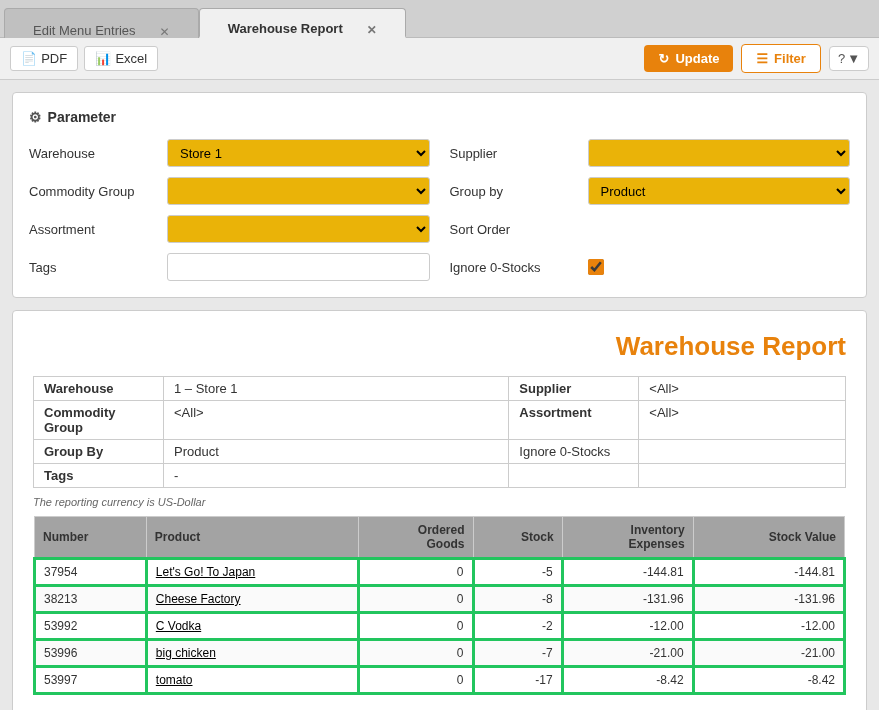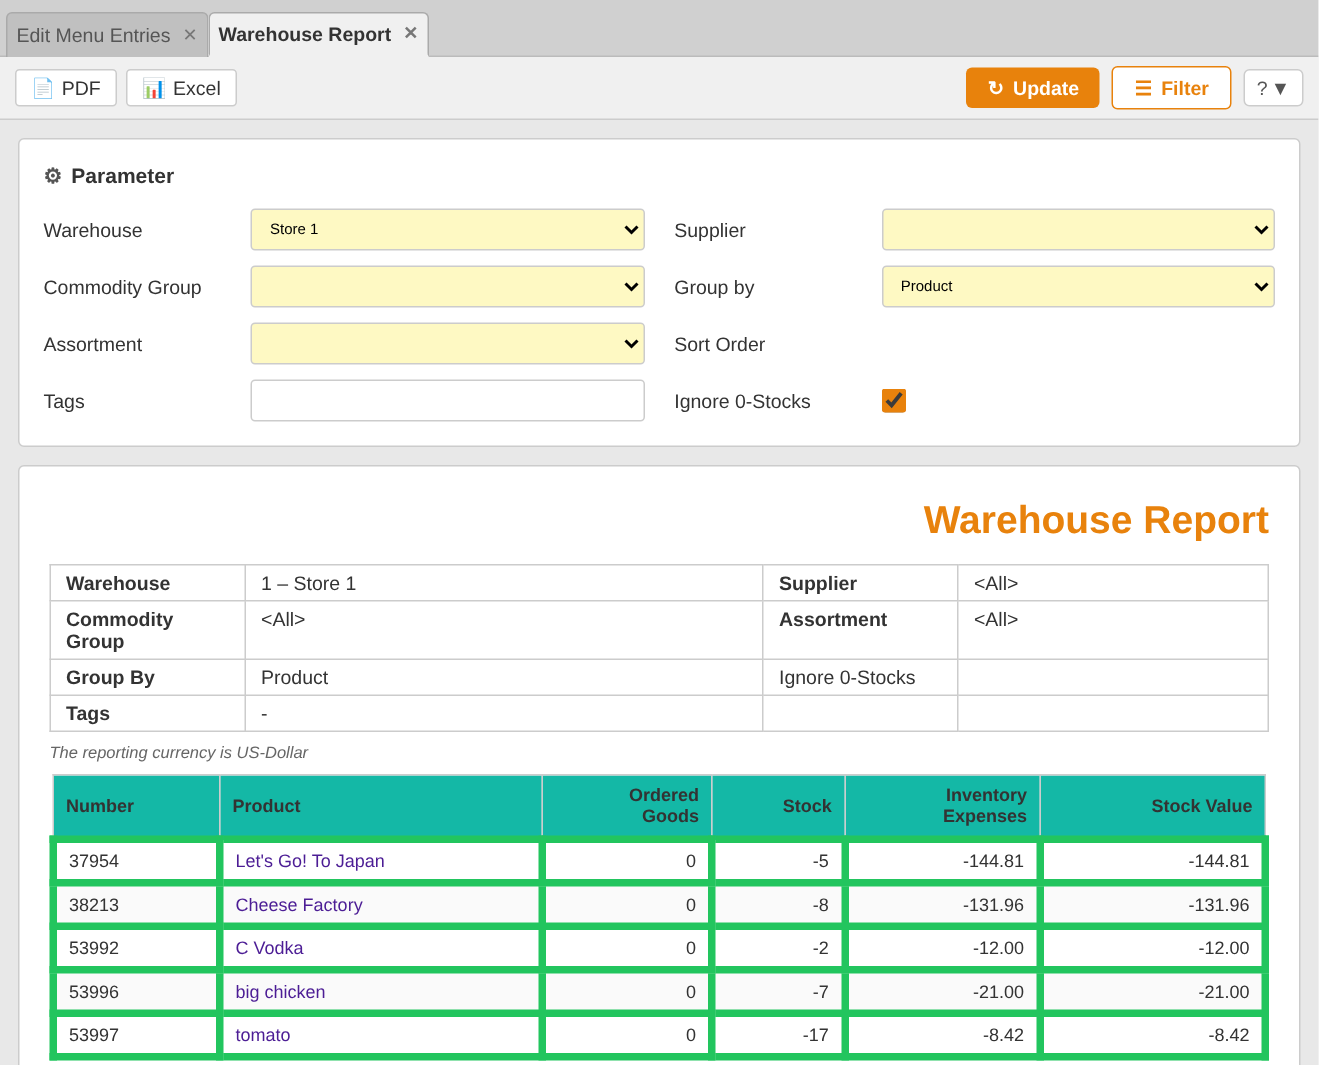--- a/index.html
+++ b/index.html
@@ -9,27 +9,27 @@
     .tab-bar {
       display: flex;
       align-items: center;
       background: #d0d0d0;
       border-bottom: 1px solid #bbb;
       height: 38px;
       padding: 0 4px;
     }
     .tab {
       display: flex;
-      align-items: center;
-      padding: 0 6px;
+      align-items: flex-end;
+      padding: 0 28px;
       height: 30px;
       border-radius: 4px 4px 0 0;
       cursor: pointer;
       font-size: 13px;
-      gap: 8px;
+      gap: 24px;
       margin-top: 8px;
     }
     .tab.inactive {
       background: #c0c0c0;
       color: #555;
       border: 1px solid #aaa;
       border-bottom: none;
     }
     .tab.active {
       background: #f0f0f0;
@@ -150,22 +150,22 @@
       color: #333;
     }
     .param-control {
       flex: 1;
     }
     select {
       width: 100%;
       padding: 4px 8px;
       border: 1px solid #ccc;
       border-radius: 3px;
-      font-size: 10px;
-      background: #fef9c3;
+      font-size: 13px;
+      background: #eab308;
       cursor: pointer;
       height: 28px;
     }
     input[type="text"] {
       width: 100%;
       padding: 4px 8px;
       border: 1px solid #ccc;
       border-radius: 3px;
       font-size: 13px;
       height: 28px;
@@ -218,36 +218,36 @@
       margin-bottom: 8px;
     }
 
     
     .data-table {
       width: 100%;
       border-collapse: collapse;
       font-size: 12px;
     }
     .data-table th {
-      background: #14b8a6;
+      background: #a3a3a3;
       border: 1px solid #ccc;
       padding: 6px 8px;
       font-weight: bold;
       text-align: left;
       color: #333;
       margin-top: 12px;
     }
     .data-table th.right { text-align: right; }
     .data-table td {
-      border: 5px solid #22c55e;
+      border: 3px solid #22c55e;
       padding: 5px 8px;
       color: #333;
     }
     .data-table td.right { text-align: right; }
-    .data-table td.link-cell { color: #4c1d95; cursor: pointer; }
+    .data-table td.link-cell { color: #000000; cursor: pointer; text-decoration: underline; }
     .data-table tr:nth-child(even) td { background: #fafafa; }
   </style>
 </head>
 <body>
 
 <div class="tab-bar">
   <div class="tab inactive">
     <span>Edit Menu Entries</span>
     <span class="close-btn">✕</span>
   </div>

